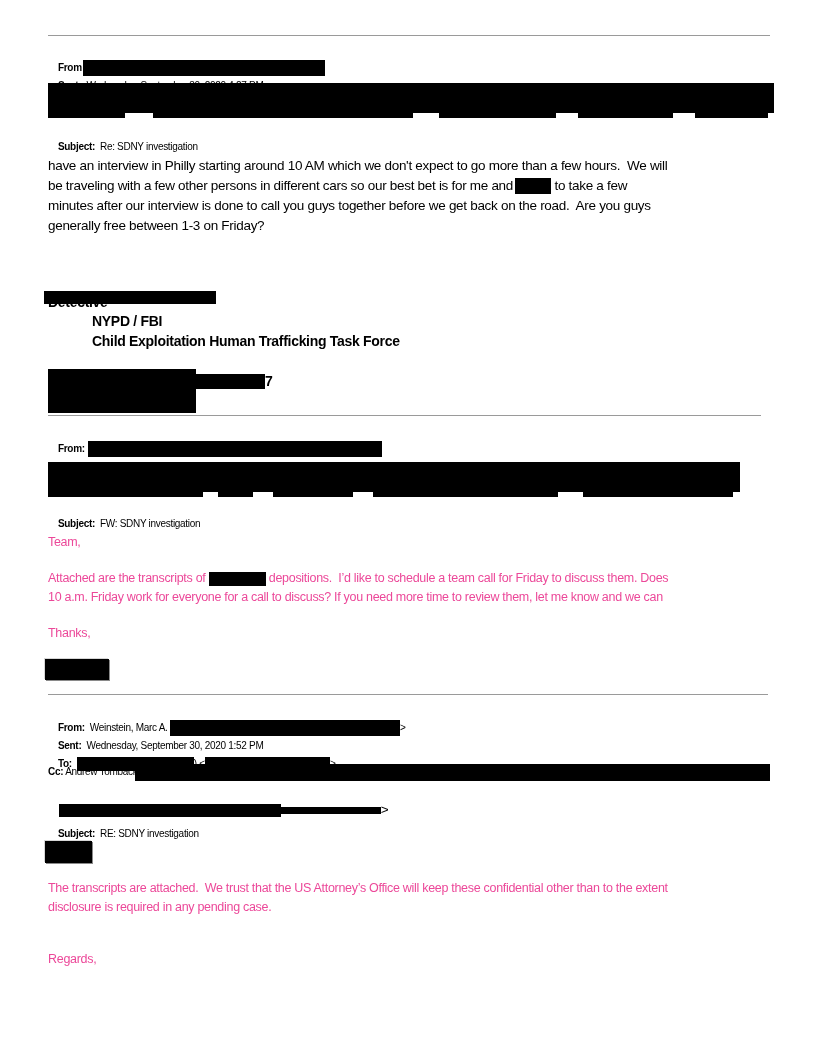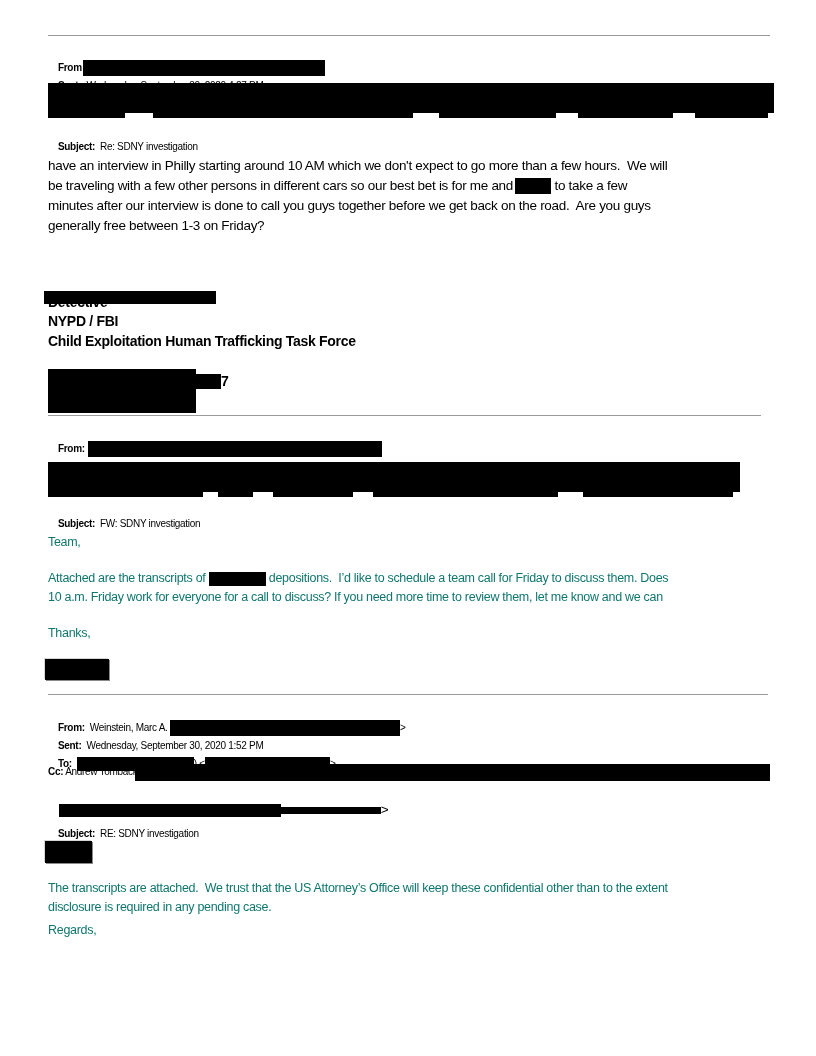--- a/index.html
+++ b/index.html
@@ -15,27 +15,27 @@
     overflow:hidden;
   }
   .rule{border-bottom:1px solid #9a9a9a;height:0;}
   .rule.top{width:722px;margin-top:7px;margin-bottom:5px;}
   .rule.mid{width:713px;}
   .rule.low{width:720px;}
   .hline{height:18px;line-height:18px;font-size:10px;white-space:pre;}
   .b{font-weight:bold;}
   .lbl{font-weight:bold;margin-right:5px;}
   .t-line{height:20px;line-height:20px;font-size:13.5px;white-space:pre;}
-  .blue-line{height:19px;line-height:19px;font-size:12.5px;white-space:pre;color:#0f766e;}
+  .blue-line{height:19px;line-height:19px;font-size:12.5px;white-space:pre;color:#ec4899;}
   .redaction{display:inline-block;vertical-align:middle;background:#000;}
   .redaction-block{background:#000;}
   .strip-row{display:flex;height:5px;}
   .strip{background:#000;height:5px;}
   .sig{font-weight:bold;font-size:14px;}
-  .sig-line{height:20px;line-height:20px;white-space:pre;}
+  .sig-line{height:20px;line-height:20px;white-space:pre;margin-left:44px;}
   .sig-name{position:relative;height:17px;line-height:16px;font-size:14px;font-weight:bold;width:300px;}
   .overlay{position:absolute;background:#000;}
   .cc-row{display:flex;align-items:center;width:722px;}
   .grow{flex:1;}
   .outlined{box-shadow:1px 1px 0 #8a8a8a, -1px -1px 0 #d6d6d6;}
 </style>
 </head>
 <body>
 
 <div class="page">
@@ -139,16 +139,16 @@
 
   <div class="hline" style="margin-top:4px;">
     <span class="lbl">Subject:</span><span>RE: SDNY investigation</span>
   </div>
 
   <div class="redaction-block outlined" style="width:47px;height:22px;margin-top:16px;margin-left:-3px;"></div>
 
   <div style="margin-top:16px;">
     <div class="blue-line">The transcripts are attached.  We trust that the US Attorney’s Office will keep these confidential other than to the extent</div>
     <div class="blue-line">disclosure is required in any pending case.</div>
-    <div class="blue-line" style="margin-top:4px;">Regards,</div>
+    <div class="blue-line" style="margin-top:33px;">Regards,</div>
   </div>
 
 </div>
 
 </body></html>

